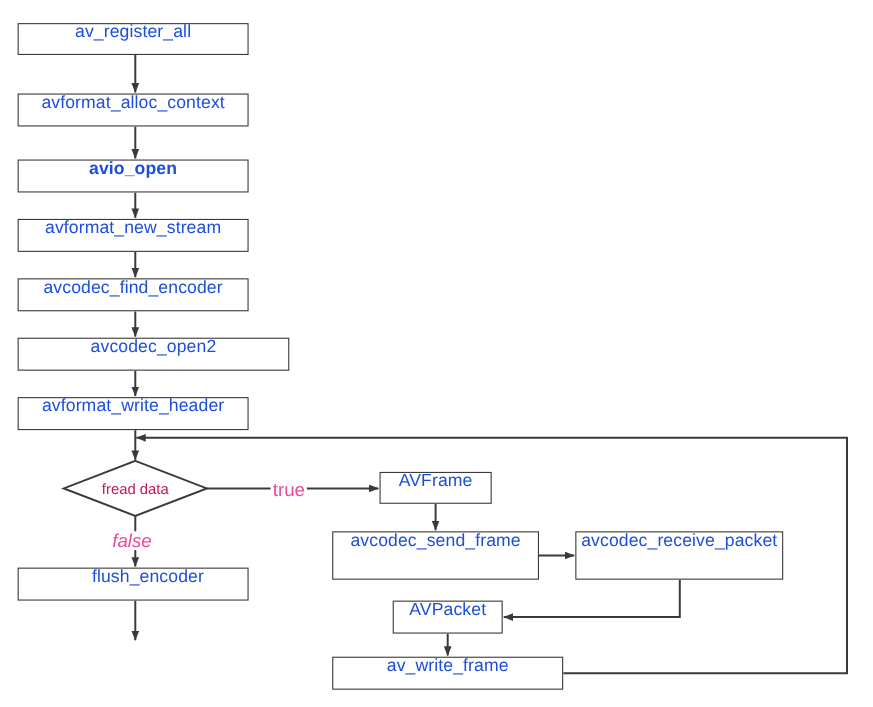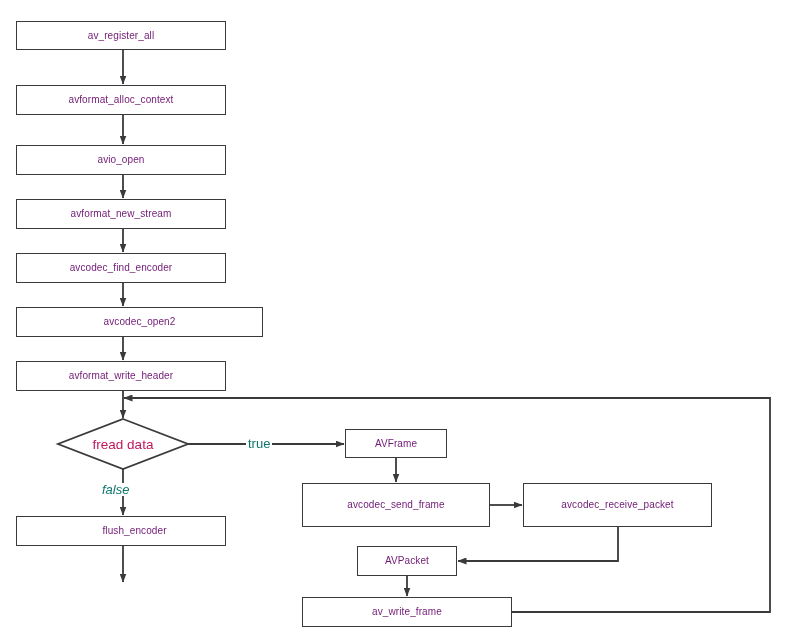--- a/index.html
+++ b/index.html
@@ -24,42 +24,42 @@
     top: 0;
     width: 794px;
     height: 643px;
   }
   .node-box {
     position: absolute;
     box-sizing: border-box;
     border: 1.6px solid #3a3a3a;
     background: #ffffff;
     display: flex;
-    align-items: center;
+    align-items: flex-start;
     justify-content: center;
-    color: #701a75;
-    font-size: 10px;
+    color: #1d4ed8;
+    font-size: 16px;
     line-height: 1;
     letter-spacing: 0.1px;
     white-space: nowrap;
   }
   .node-diamond-label {
     position: absolute;
     display: flex;
     align-items: center;
     justify-content: center;
     color: #be185d;
     font-size: 13.5px;
     white-space: nowrap;
     pointer-events: none;
   }
   .edge-label {
     position: absolute;
-    color: #0f766e;
-    font-size: 13px;
+    color: #ec4899;
+    font-size: 17px;
     background: #ffffff;
     padding: 0 2px;
     white-space: nowrap;
     line-height: 1;
   }
 </style>
 </head>
 <body>
 
 <div id="canvas">
@@ -102,21 +102,21 @@
   </svg>
 
   <div class="node-box" style="left:16px;  top:21px;  width:210px; height:29px;">
     <span>av_register_all</span>
   </div>
 
   <div class="node-box" style="left:16px;  top:85px;  width:210px; height:30px;">
     <span>avformat_alloc_context</span>
   </div>
 
-  <div class="node-box" style="left:16px;  top:145px; width:210px; height:30px;">
+  <div class="node-box" style="left:16px;  top:145px; width:210px; height:30px;font-weight:bold;">
     <span>avio_open</span>
   </div>
 
   <div class="node-box" style="left:16px;  top:199px; width:210px; height:30px;">
     <span>avformat_new_stream</span>
   </div>
 
   <div class="node-box" style="left:16px;  top:253px; width:210px; height:30px;">
     <span>avcodec_find_encoder</span>
   </div>

